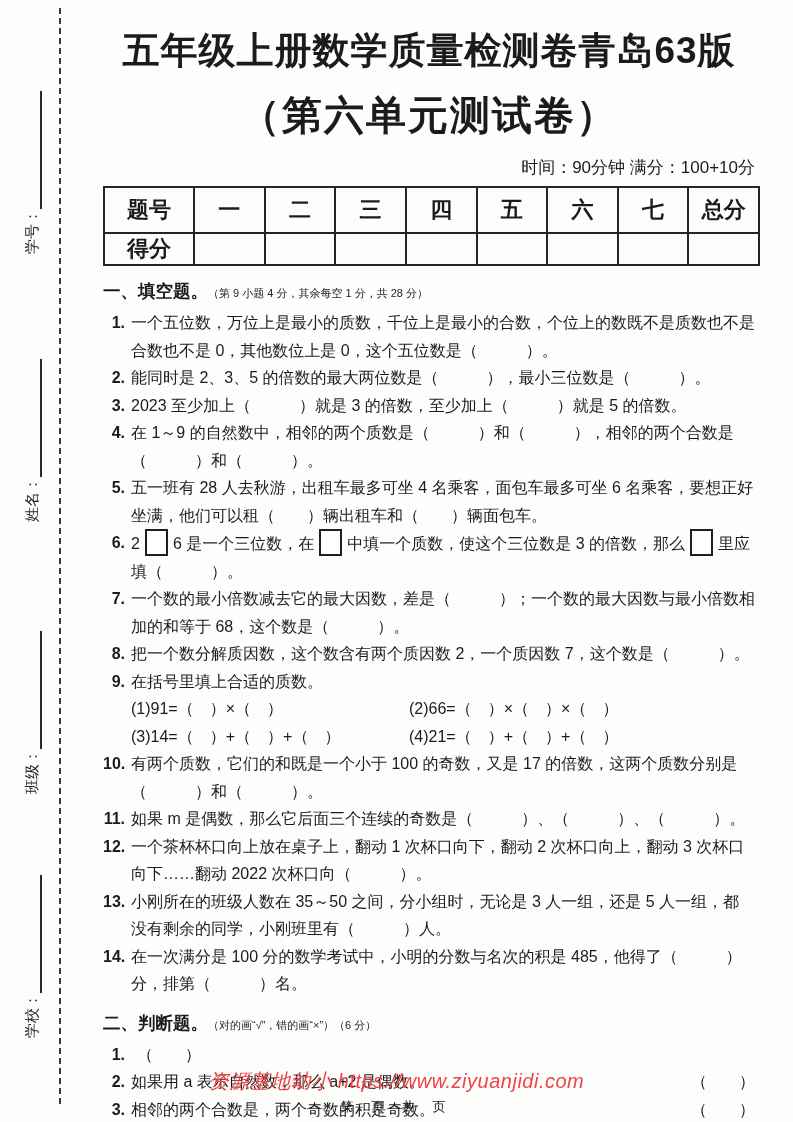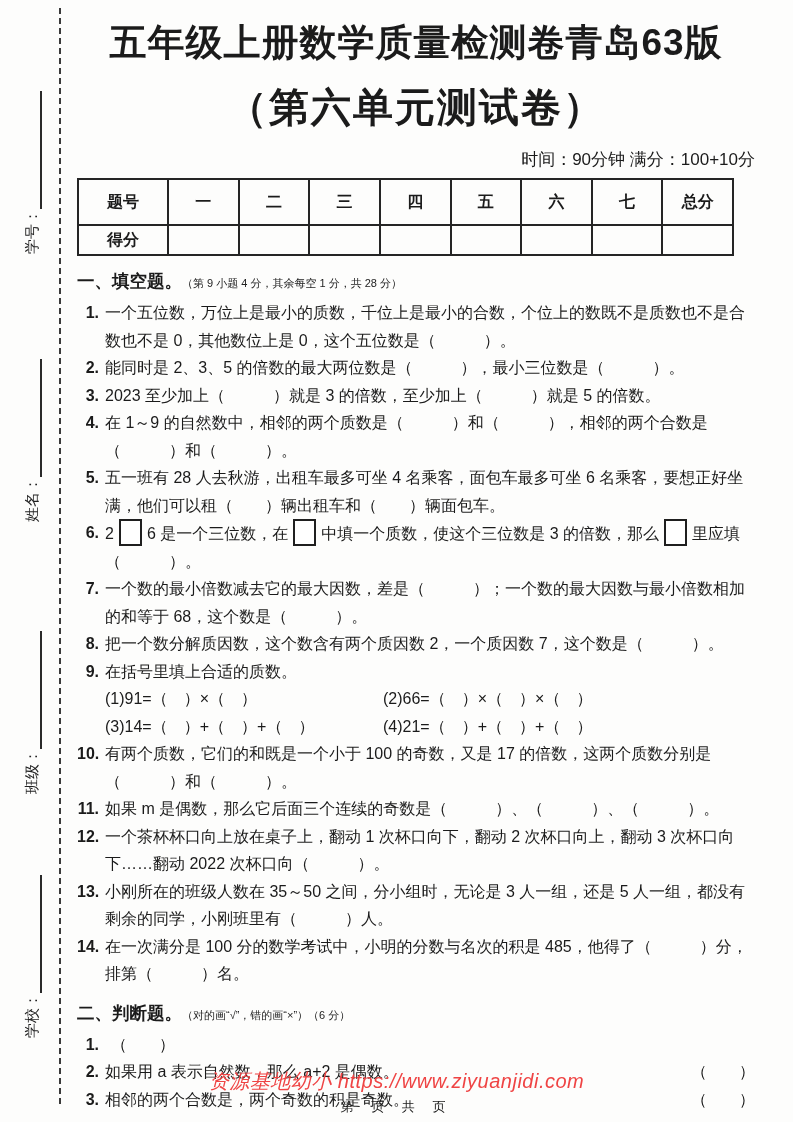--- a/index.html
+++ b/index.html
@@ -24,30 +24,30 @@
     font-size: 15px; color: #222; white-space: nowrap;
     display: flex; align-items: flex-end;
   }
   .side-item.sf1 { top: 157px; }
   .side-item.sf2 { top: 425px; }
   .side-item.sf3 { top: 697px; }
   .side-item.sf4 { top: 941px; }
   .side-line { display: inline-block; width: 118px; height: 14px; border-bottom: 2px solid #2a2a2a; }
 
   
-  .content { padding: 20px 38px 0 77px; }
+  .content { padding: 20px 38px 0 103px; margin-top: 8px; }
 
   .title { text-align: center; font-size: 37px; font-weight: 700; letter-spacing: 1px; line-height: 1.25; }
   .subtitle { text-align: center; font-size: 40px; font-weight: 700; margin-top: 14px; letter-spacing: 2px; }
   .meta { text-align: right; font-size: 17px; margin: 13px 0 7px 0; font-weight: 500; }
 
   table.score { border-collapse: collapse; width: 657px; table-layout: fixed; }
   table.score td {
     border: 2px solid #252525; text-align: center; vertical-align: middle;
-    font-size: 16px; font-weight: 600; padding: 0;
+    font-size: 22px; font-weight: 600; padding: 0;
   }
   table.score tr.r1 td { height: 46px; }
   table.score tr.r2 td { height: 30px; }
   table.score col.c0 { width: 90px; }
 
   .sec-head { margin-top: 12px; font-size: 17.5px; font-weight: 700; line-height: 26px; }
   .sec-head .note { font-weight: 400; font-size: 11px; color: #222; }
 
   .qlist { margin-top: 3px; }
   .q { display: flex; font-size: 16px; line-height: 27.5px; }

